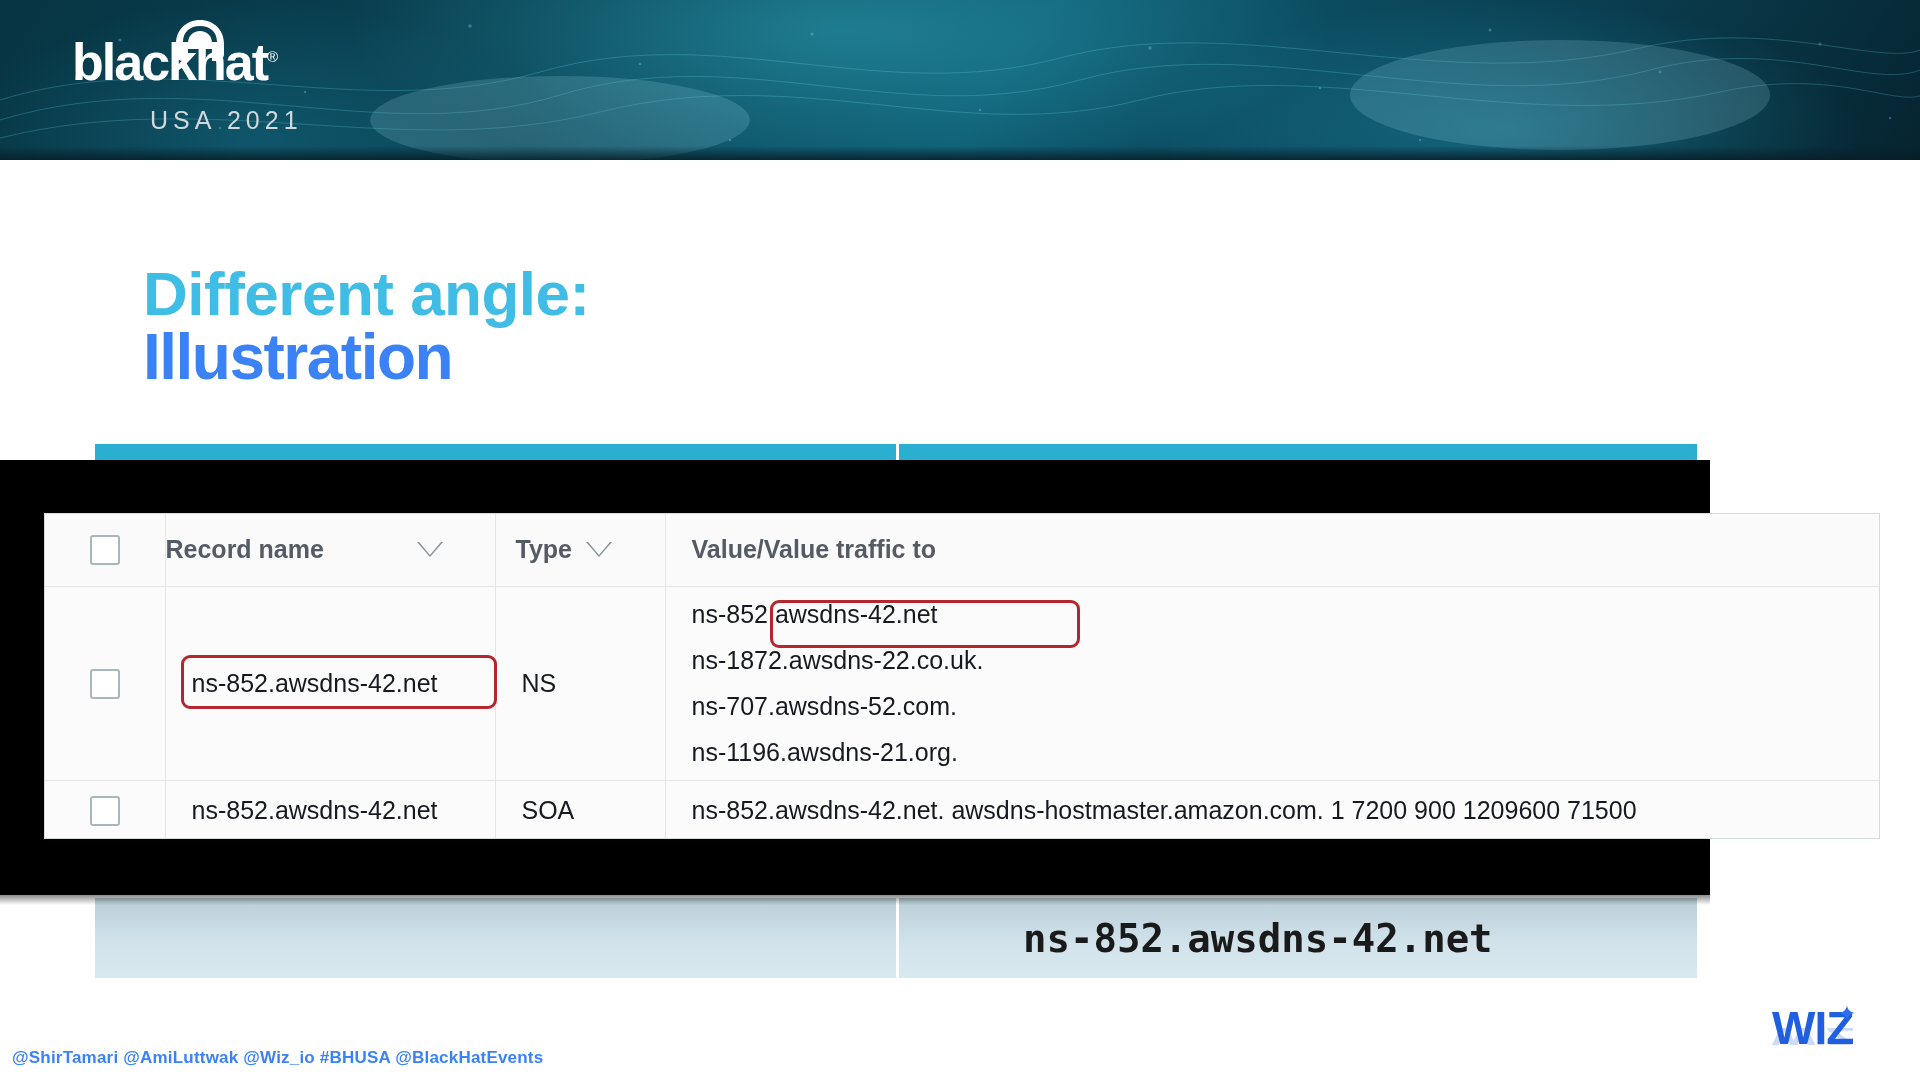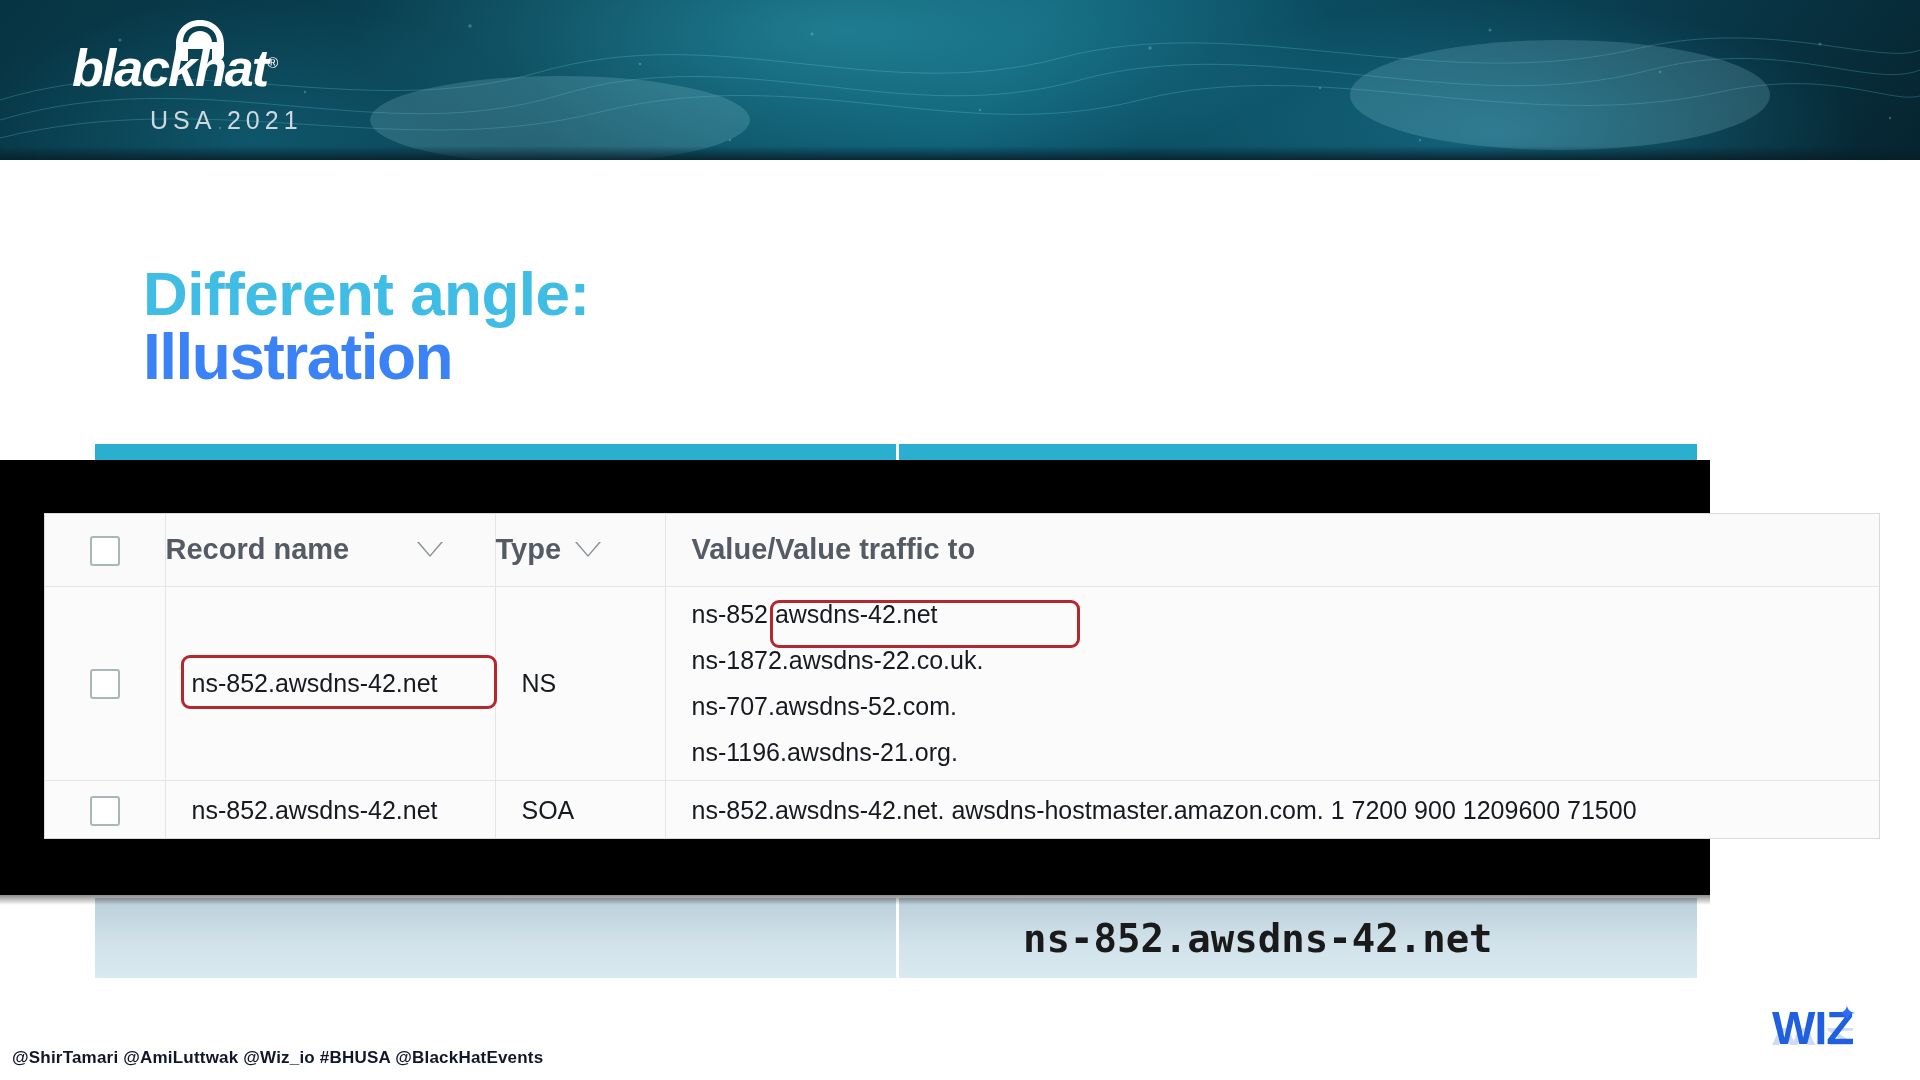--- a/index.html
+++ b/index.html
@@ -51,29 +51,28 @@
     width: 250px; height: 118px;
     color: #ffffff;
   }
   .bh-headset {
     position: absolute;
     left: 102px; top: 0;
     width: 52px; height: 44px;
   }
   .bh-word {
     position: absolute;
-    left: 0; top: 24px;
+    left: 0; top: 18px;
     width: 250px;
     font-size: 52px;
     font-weight: 700;
     letter-spacing: -2px;
     line-height: 1;
     color: #ffffff;
     white-space: nowrap;
-    font-style: italic;
   }
   .bh-word .reg {
     font-size: 15px;
     vertical-align: super;
     font-weight: 400;
   }
   .bh-sub {
     position: absolute;
     left: 78px; top: 88px;
     font-size: 25px;
@@ -173,29 +172,29 @@
   }
   .r53-table {
     width: 100%;
     border-collapse: collapse;
     font-family: "Liberation Sans", sans-serif;
   }
   .r53-table thead th {
     height: 72px;
     background: #fafafa;
     color: #545b64;
-    font-size: 29px;
+    font-size: 25px;
     font-weight: 700;
     text-align: left;
     border-bottom: 1px solid #e4e6e6;
     vertical-align: middle;
   }
   .col-check { width: 120px; text-align: center !important; }
   .col-name  { width: 330px; }
-  .col-type  { width: 170px; }
+  .col-type  { width: 170px; padding-left: 20px; }
   .col-value { }
 
   .th-inner {
     display: flex;
     align-items: center;
     gap: 14px;
   }
   .th-name-inner {
     display: flex;
     align-items: center;
@@ -264,21 +263,21 @@
   }
   #annot-record-name { left: 181px; top: 655px; width: 316px; height: 54px; }
   #annot-value-first { left: 770px; top: 600px; width: 310px; height: 48px; }
 
   
   .footer-handles {
     position: absolute;
     left: 12px; top: 1048px;
     font-size: 17px;
     font-weight: 700;
-    color: #0f172a;
+    color: #3b82f6;
     letter-spacing: 0.2px;
     white-space: nowrap;
   }
   .wiz-logo {
     position: absolute;
     left: 1772px; top: 1005px;
     width: 120px; height: 60px;
   }
   .wiz-text {
     font-family: "Liberation Sans", sans-serif;

